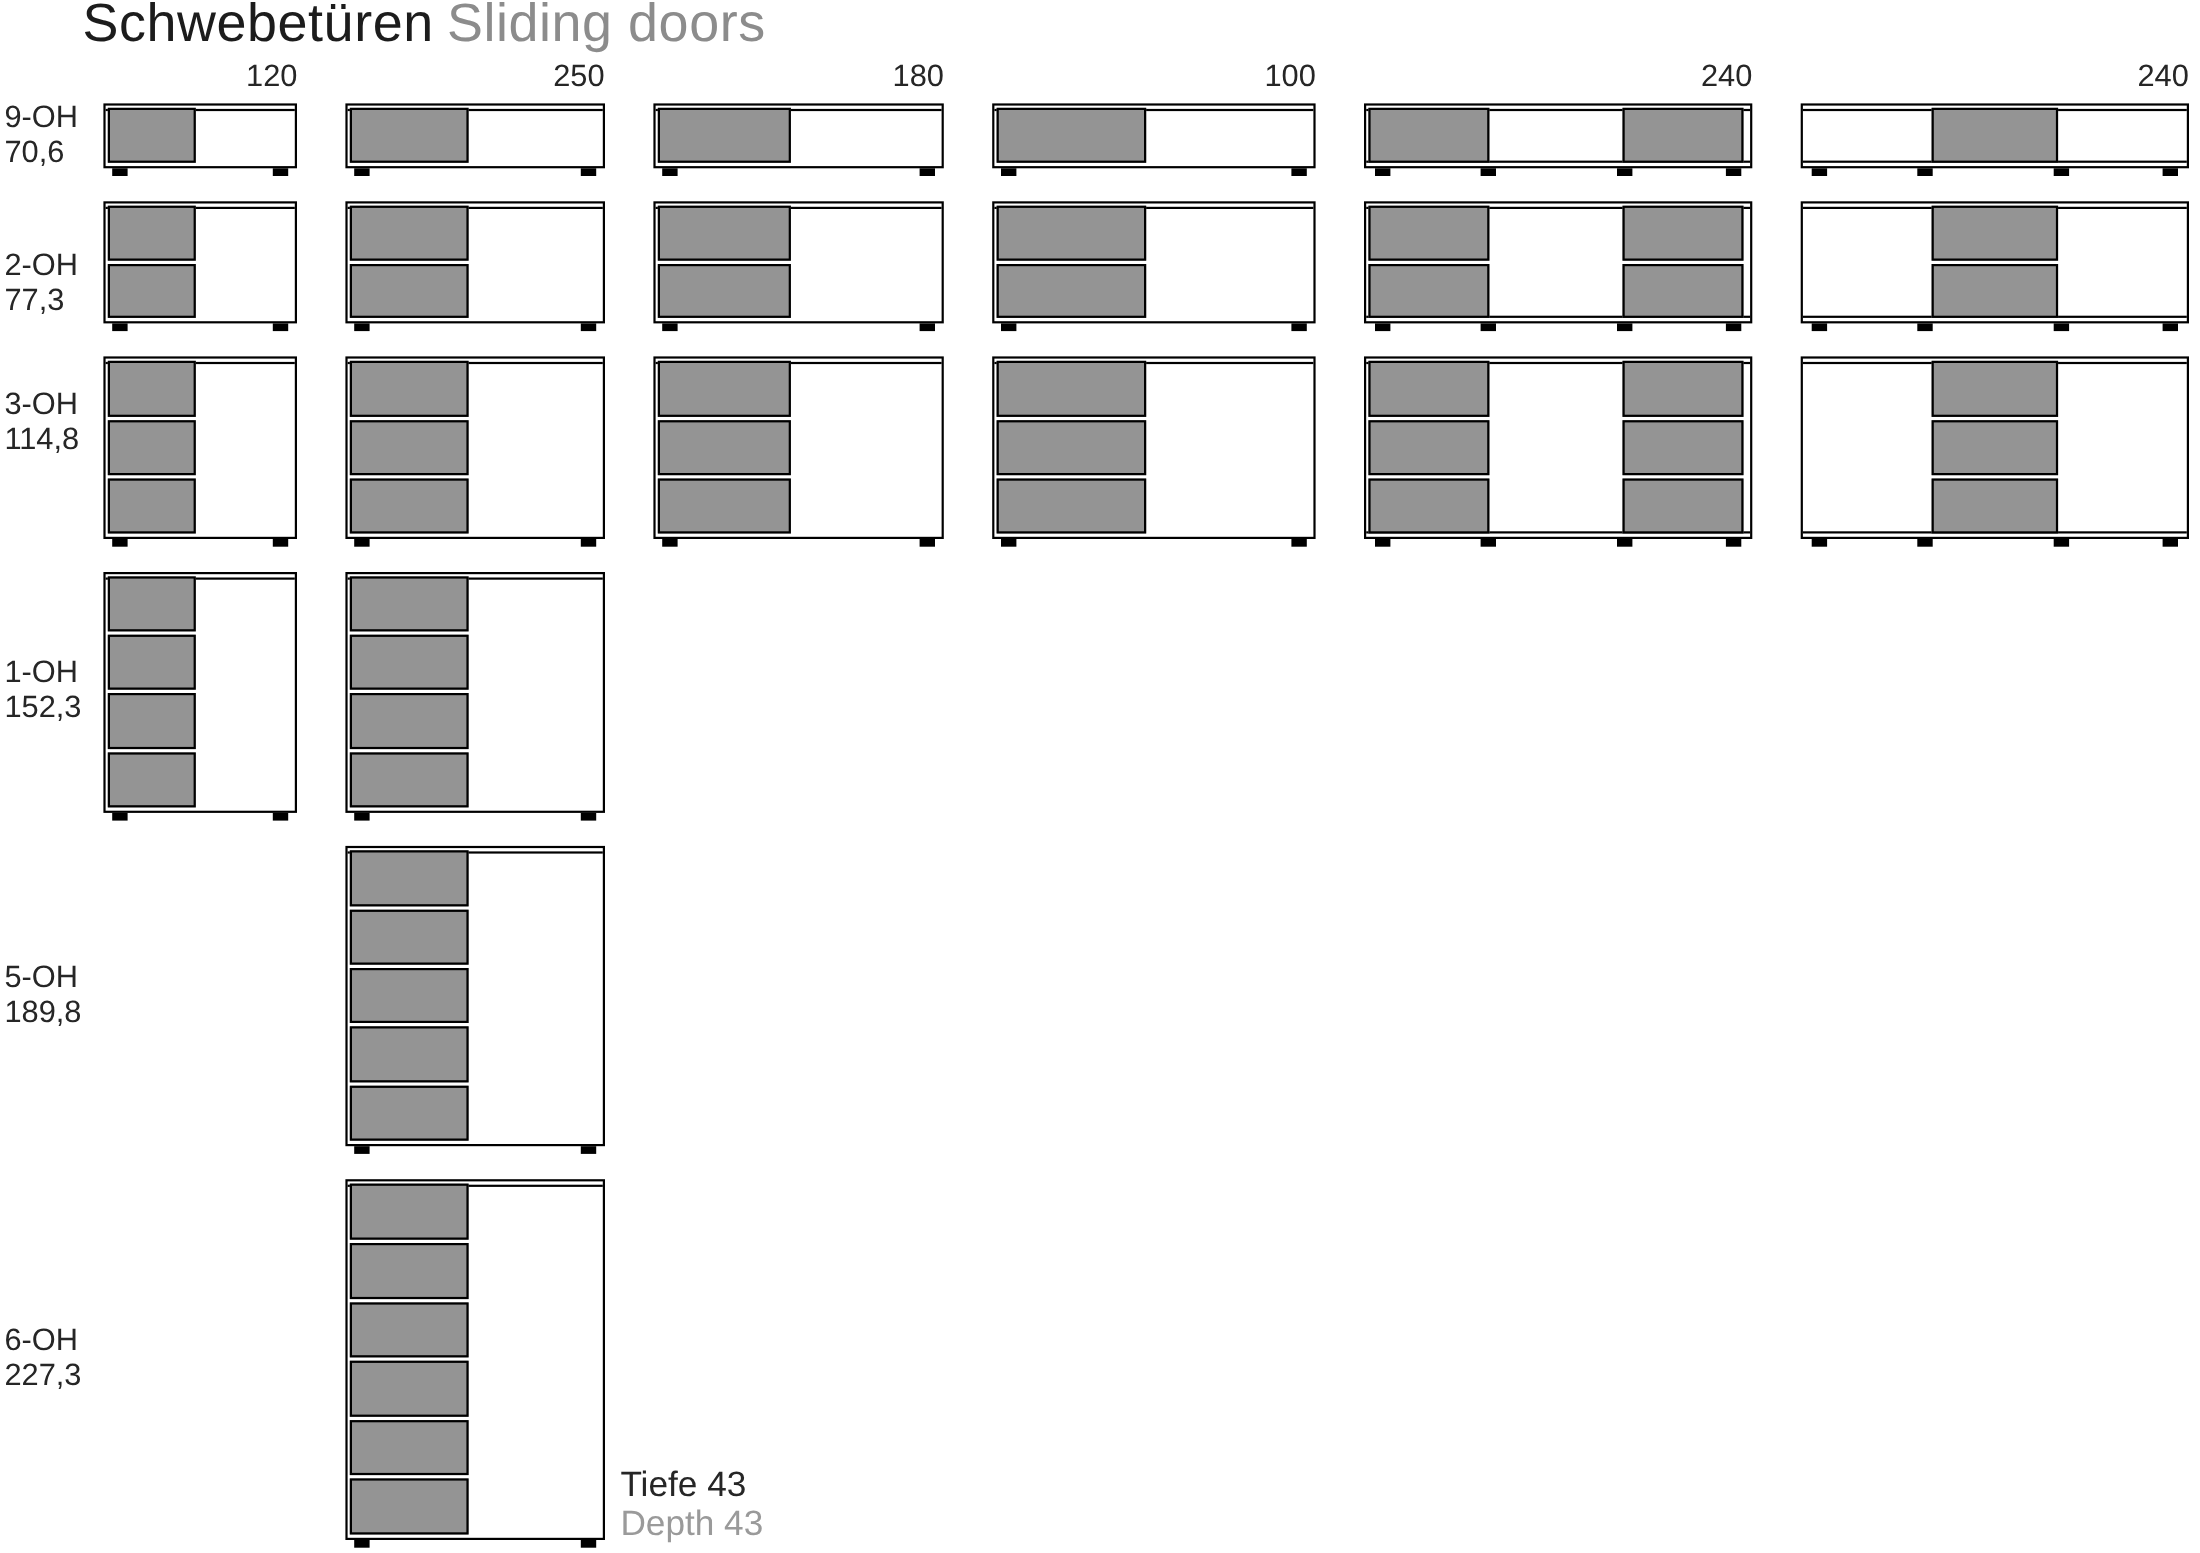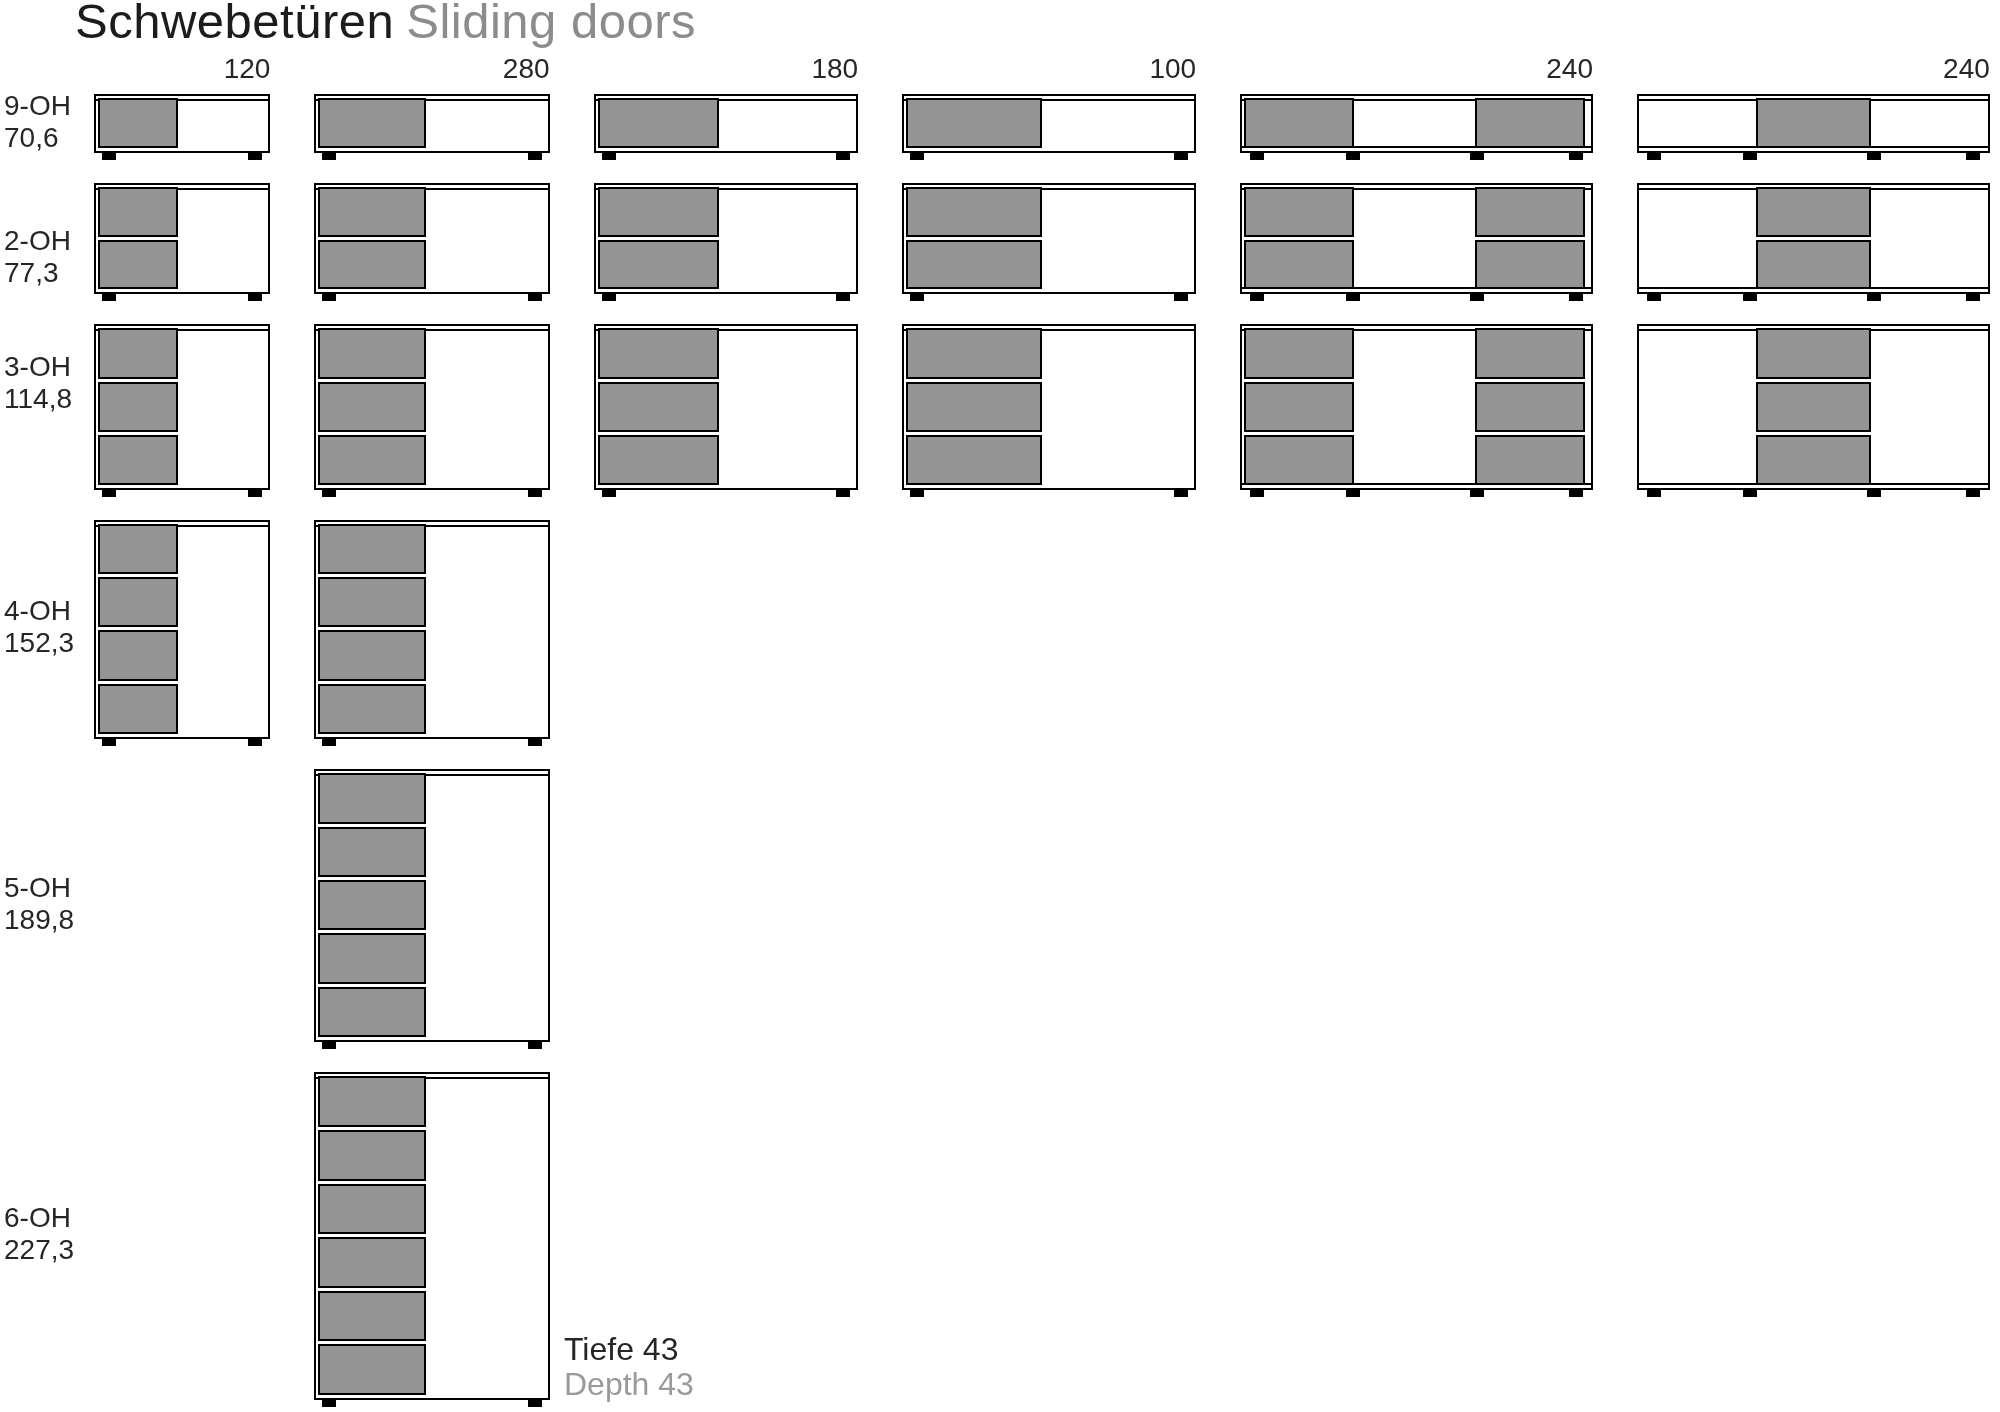--- a/index.html
+++ b/index.html
@@ -84,21 +84,21 @@
 </head>
 <body>
 
 <div class="canvas">
   <div class="title">
     <span>Schwebetüren</span><span class="en">Sliding doors</span>
   </div>
 
   <div id="diagram" style="--door-fill: #949494;">
       <div class="col-header" style="left: 94px; width: 176.4px; top: 54px;">120</div>
-      <div class="col-header" style="left: 314.4px; width: 235.2px; top: 54px;">280</div>
+      <div class="col-header" style="left: 314.4px; width: 235.2px; top: 54px;">250</div>
       <div class="col-header" style="left: 593.6px; width: 264.6px; top: 54px;">180</div>
       <div class="col-header" style="left: 902.2px; width: 294px; top: 54px;">100</div>
       <div class="col-header" style="left: 1240.2px; width: 352.8px; top: 54px;">240</div>
       <div class="col-header" style="left: 1637px; width: 352.8px; top: 54px;">240</div>
       <div class="row-label" style="top: 89.592px;">
         <div class="">9-OH</div>
         <div class="">70,6</div>
       </div>
       <div class="cab" style="left: 94px; top: 94px; width: 176.4px; height: 68.184px;">
         <div class="cab-box" style="width: 176.4px; height: 59.184px;">
@@ -330,21 +330,21 @@
           <div class="panel"></div>
           <div class="panel"></div>
           <div class="panel"></div>
         </div>
         <div class="foot" style="left: 10px; top: 165.312px;"></div>
         <div class="foot" style="left: 105.6px; top: 165.312px;"></div>
         <div class="foot" style="left: 230.2px; top: 165.312px;"></div>
         <div class="foot" style="left: 328.8px; top: 165.312px;"></div>
       </div>
       <div class="row-label" style="top: 595.464px;">
-        <div class="">4-OH</div>
+        <div class="">1-OH</div>
         <div class="">152,3</div>
       </div>
       <div class="cab" style="left: 94px; top: 519.808px; width: 176.4px; height: 228.312px;">
         <div class="cab-box" style="width: 176.4px; height: 219.312px;">
           <div class="edge-line" style="top: 3px;"></div>
         </div>
         <div class="door" style="left: 4px; width: 79.79px; top: 4px; height: 210.312px;">
           <div class="panel"></div>
           <div class="panel"></div>
           <div class="panel"></div>

